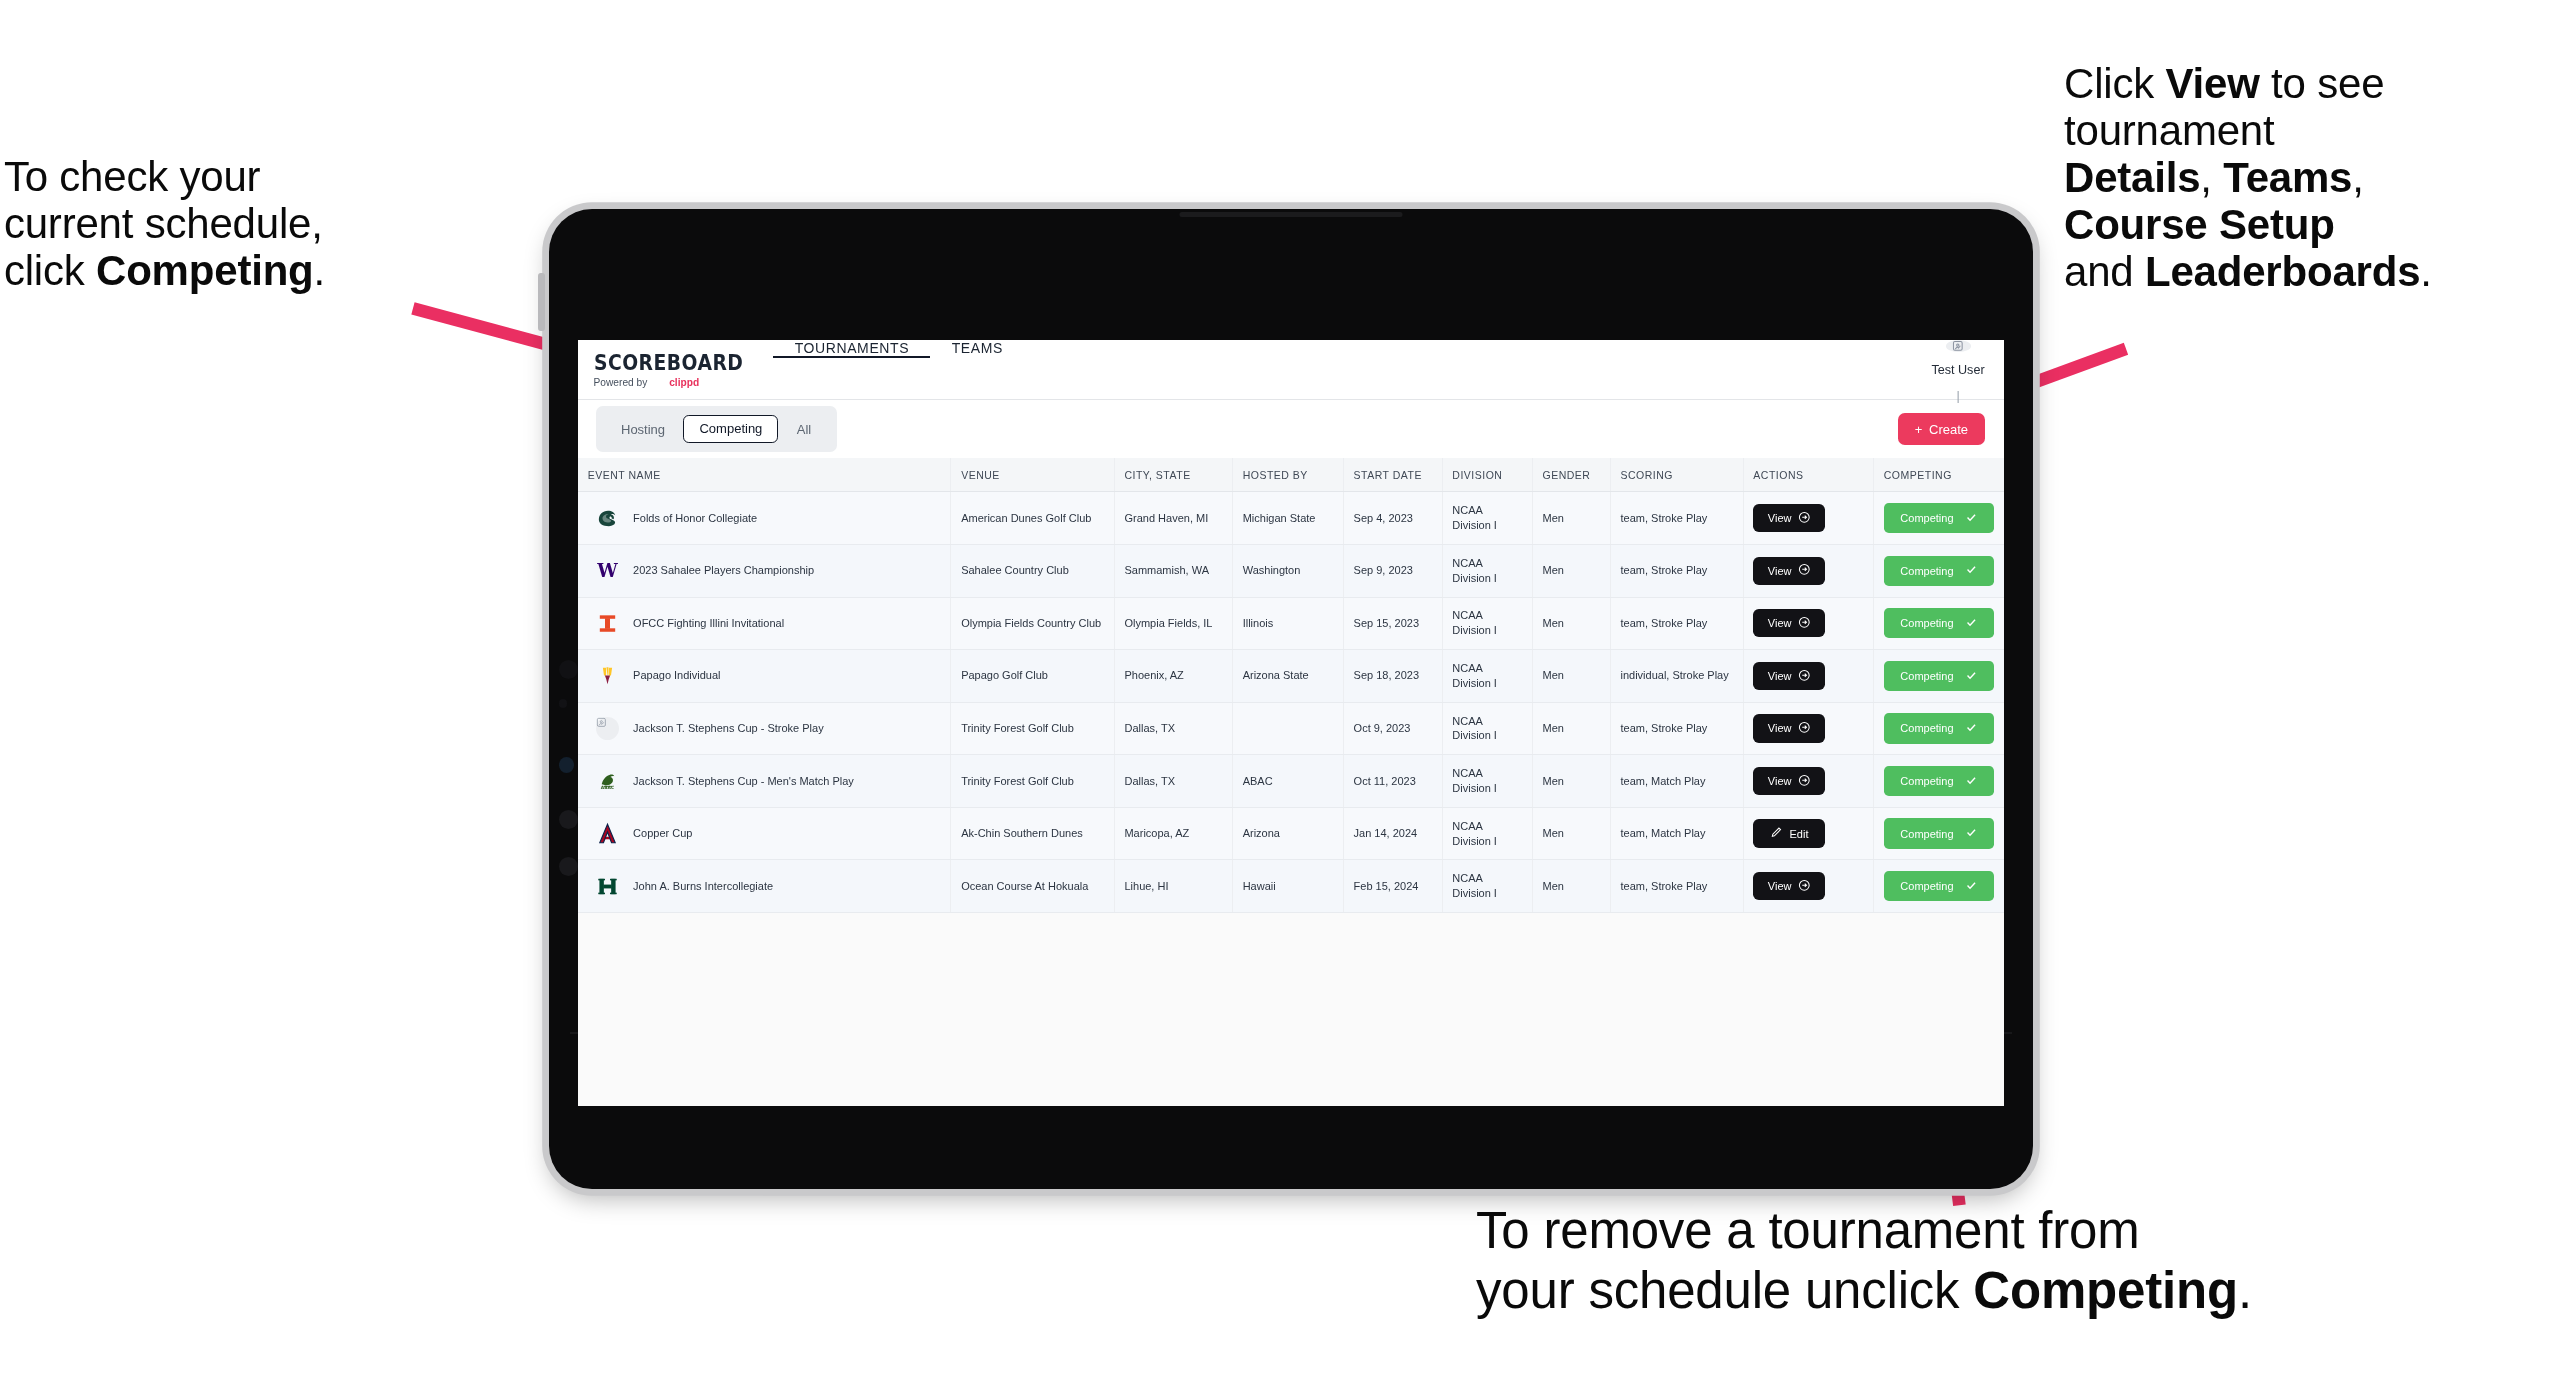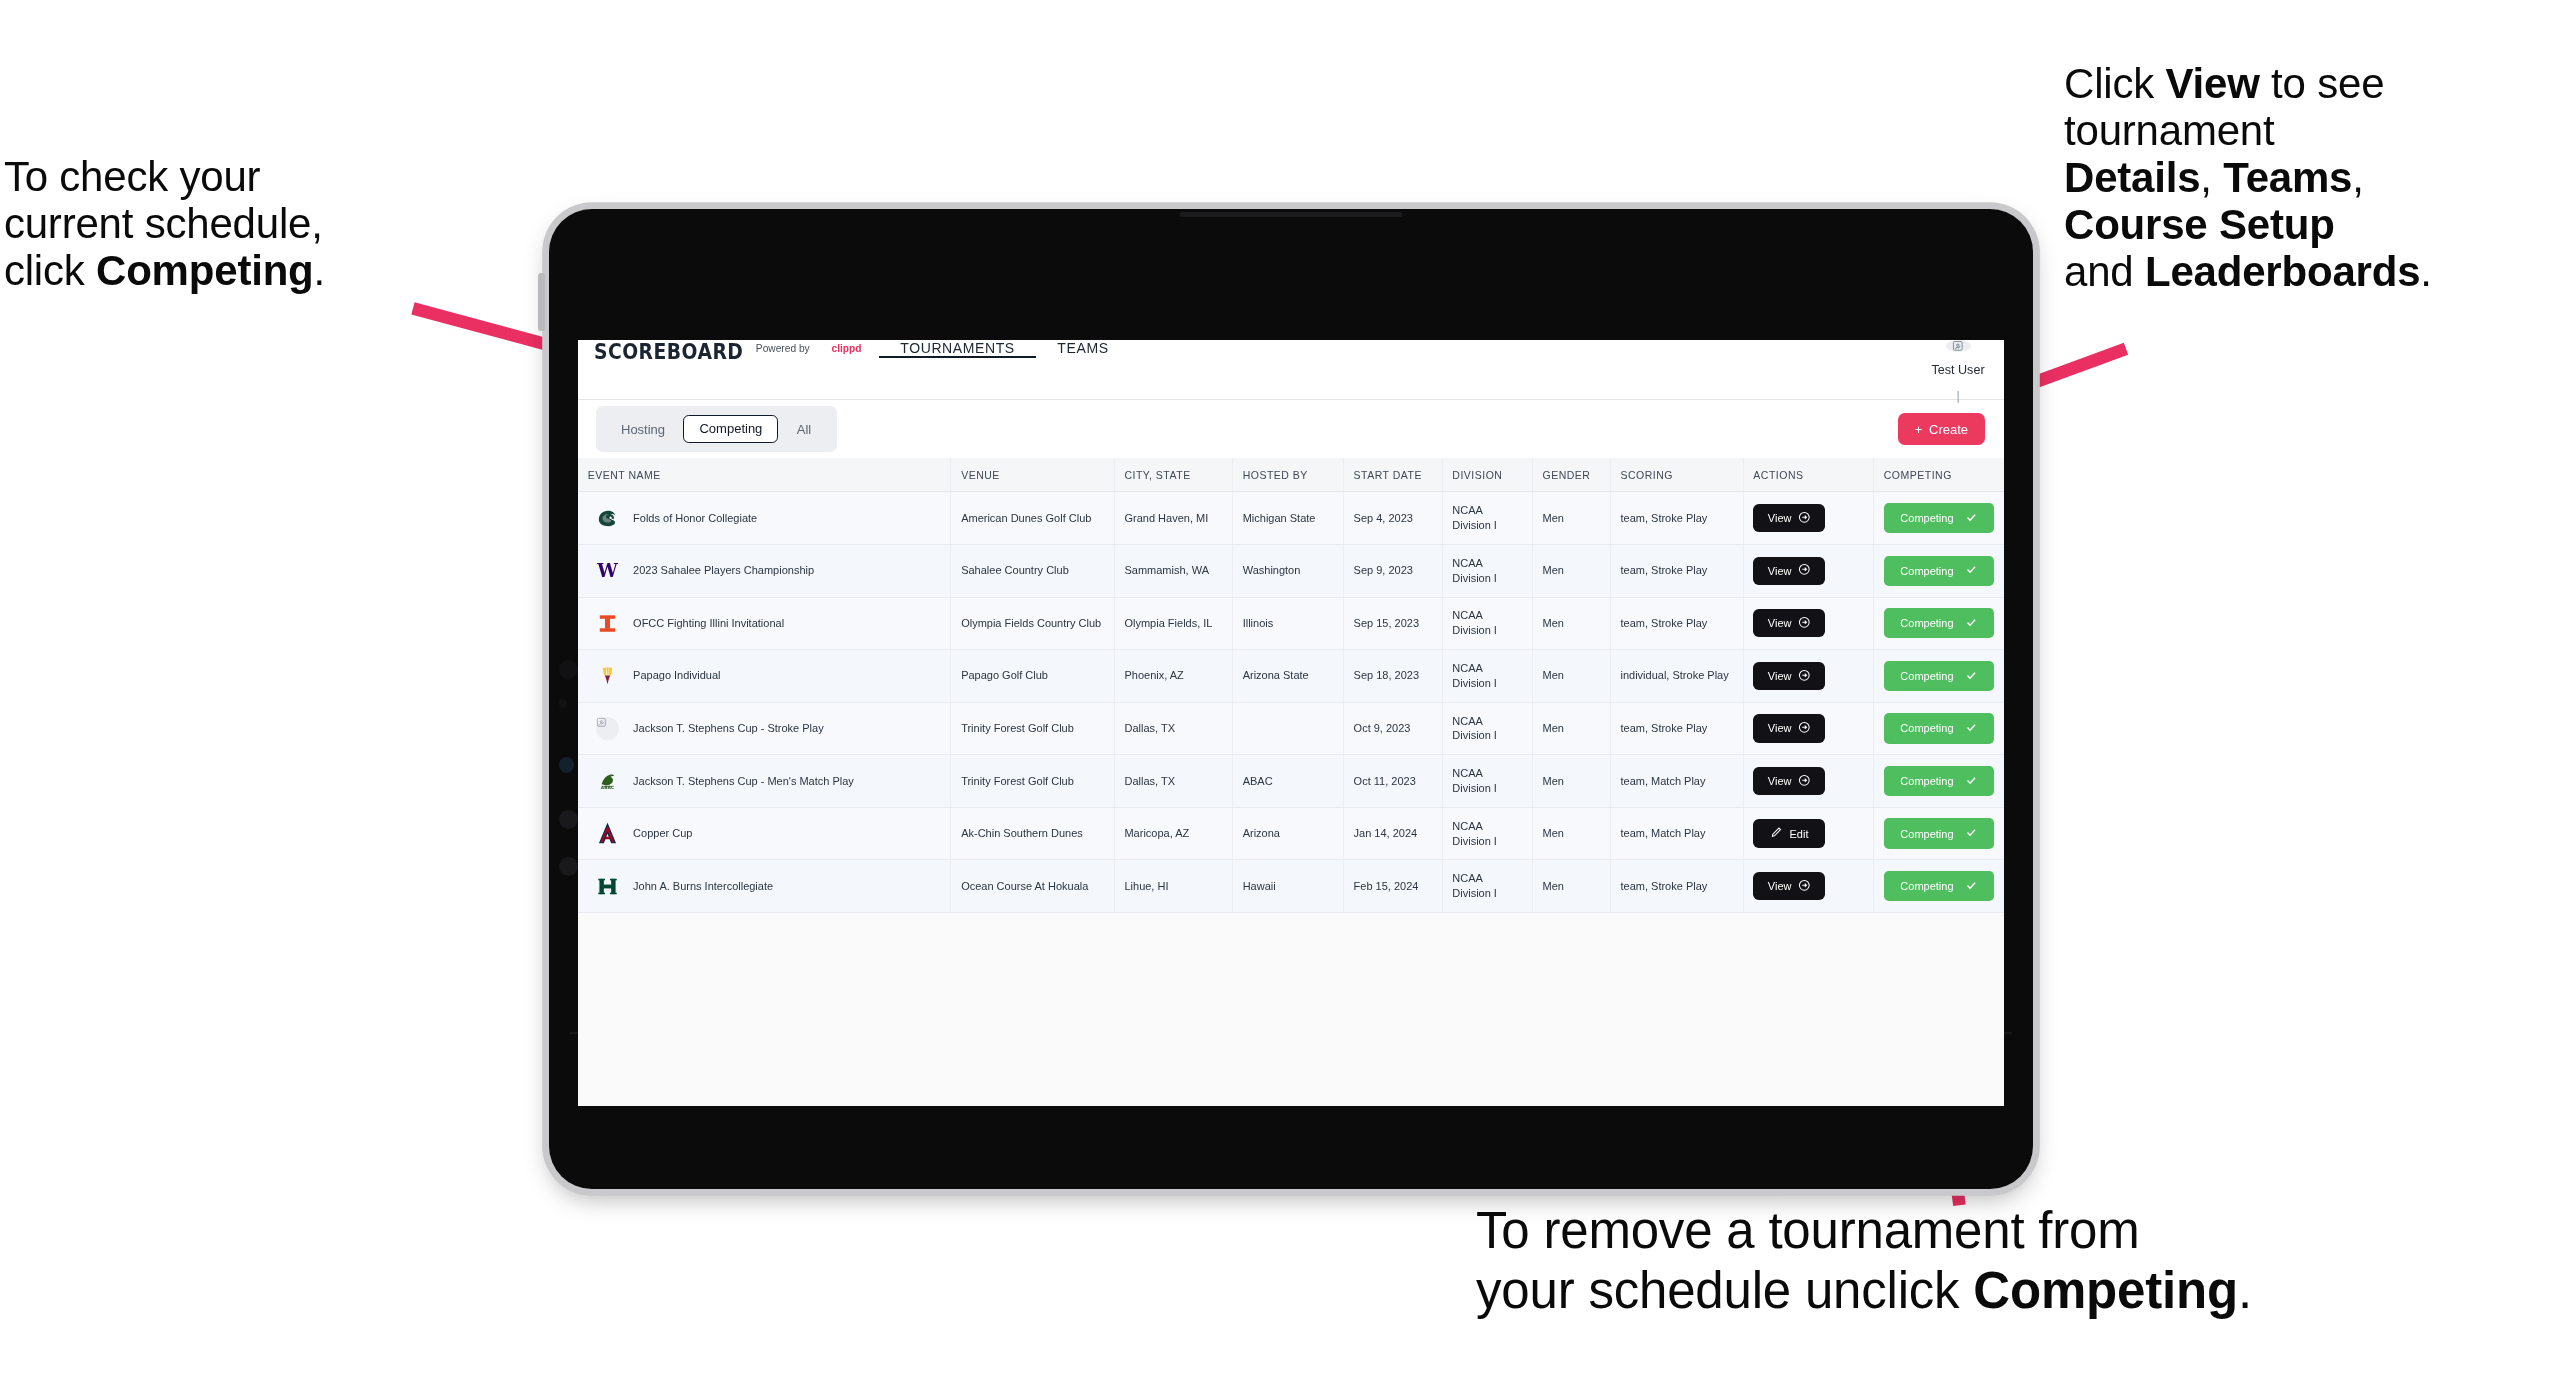--- a/index.html
+++ b/index.html
@@ -59,21 +59,21 @@
     width: 1426px; height: 766px;
     background: #fafafa;
     overflow: hidden;
   }
 
   
   #app-header{
     height: 60px; background:#fff; display:flex; align-items:stretch;
     border-bottom:1px solid #e3e5e8;
   }
-  #brand{ display:flex; justify-content:center; padding:0 17.5px 0 15.5px; min-width:145px;}
+  #brand{ display:flex; flex-direction:column; justify-content:center; padding:0 17.5px 0 15.5px; min-width:145px;}
   #brand-title{ font-family:"DejaVu Sans", sans-serif; font-weight:700; font-size:20.4px; letter-spacing:0.5px;
     color:#1b2431; transform:scaleX(.92); transform-origin:left center; }
   #brand-sub{ font-size:10.2px; color:#46505e; margin-top:2.9px; }
   #brand-sub .clippd{ color:#e8315c; font-weight:700;margin-left:19px; }
   .topnav{ display:flex; align-items:flex-start; }
   .topnav-item{
     display:flex; align-items:center; padding:0 21.3px; font-size:14px; color:#1b2431;
     letter-spacing:0.6px; cursor:pointer; border-bottom:2.9px solid transparent;
   }
   .topnav-item.active{ border-bottom-color:#111827; font-weight:400; }

